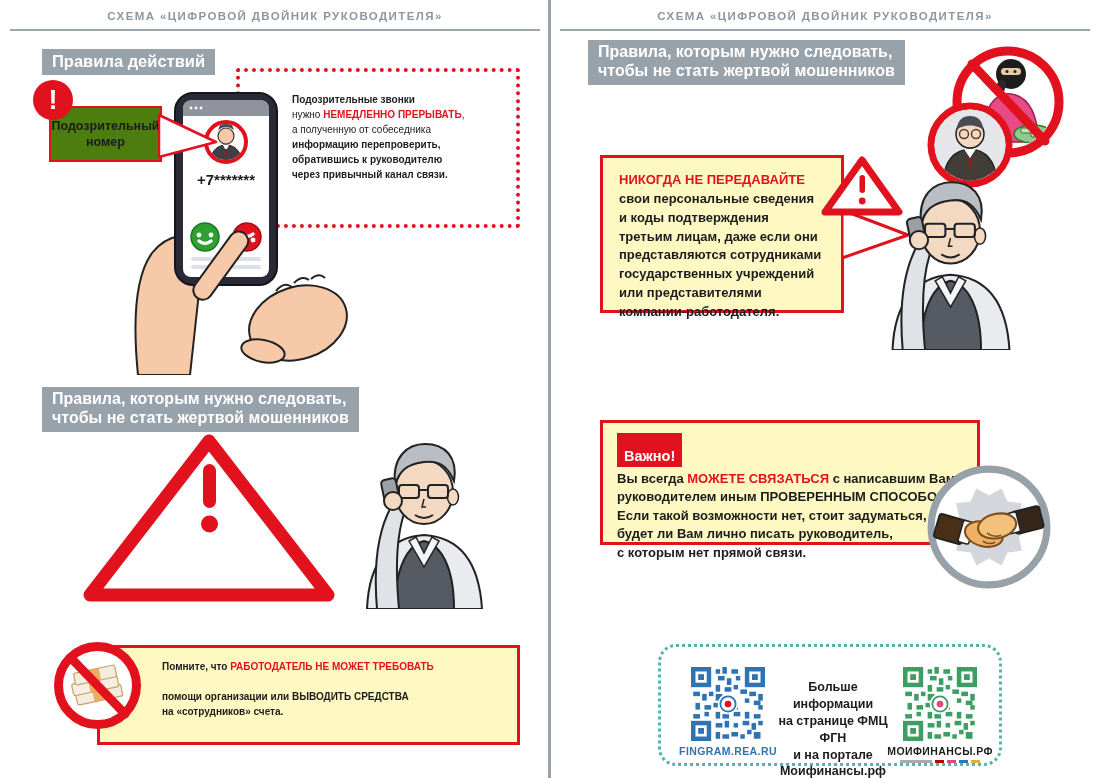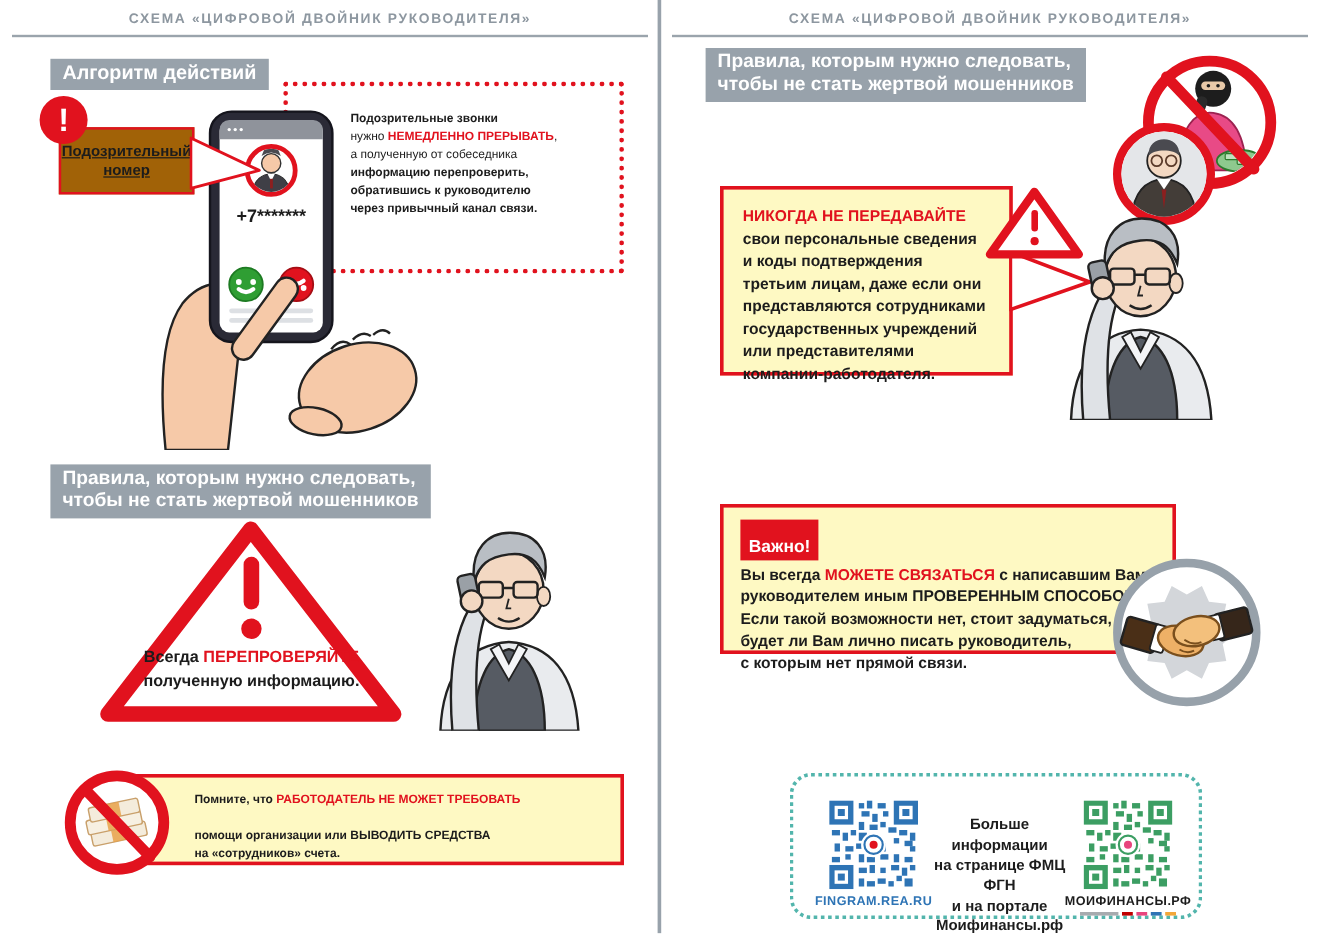--- a/index.html
+++ b/index.html
@@ -17,22 +17,22 @@
   .gray-title{display:inline-block;background:var(--gray-box);color:#fff;font-weight:700;
     padding:3px 10px 4px;white-space:pre-line;line-height:1.18;}
   .t16{font-size:16.5px;} .t15{font-size:16px;}
   .dotted-box{border:4px dotted var(--red);border-radius:3px;box-sizing:border-box;}
   .advice-text{font-size:10px;line-height:1.5;}
   .sg-b{font-weight:700;color:var(--ink);}
   .sg-n{font-weight:400;color:var(--ink);}
   .sg-rb{font-weight:700;color:var(--red);}
   .alert-circle{width:40px;height:40px;border-radius:50%;background:var(--red);color:#fff;
     display:flex;align-items:center;justify-content:center;font-weight:700;font-size:27px;line-height:1;}
-  .callout-box{background:#a16207;border:2.5px solid var(--red);display:flex;align-items:center;
-    justify-content:center;text-align:center;font-weight:700;font-size:12.5px;line-height:1.3;box-sizing:border-box;text-decoration:underline;}
+  .callout-box{background:#4d7c0f;border:2.5px solid var(--red);display:flex;align-items:center;
+    justify-content:center;text-align:center;font-weight:700;font-size:12.5px;line-height:1.3;box-sizing:border-box;}
   .red-box{background:#fef9c3;border:3px solid var(--red);box-sizing:border-box;}
   .tri-text{text-align:center;font-size:13.5px;line-height:1.45;}
   .badge{display:inline-block;background:var(--red);color:#fff;font-weight:700;font-size:14.5px;
     padding:15px 7px 3px;}
   .pre{white-space:pre-line;}
   .qr-panel{border:3px dotted var(--teal);border-radius:18px;box-sizing:border-box;background:#fff;}
   .qr-label{font-weight:700;font-size:10.5px;letter-spacing:.4px;text-align:center;}
   .qr-label.blue{color:var(--qr-blue);}
   .qr-info{font-weight:700;font-size:12.5px;line-height:1.35;text-align:center;}
   .stripes{display:flex;gap:3px;height:3px;margin-top:3px;justify-content:center;}
@@ -45,21 +45,21 @@
 <body>
 
 <div class="poster">
 
   <div class="abs col-header" style="left:10px;top:10px;">СХЕМА «ЦИФРОВОЙ ДВОЙНИК РУКОВОДИТЕЛЯ»</div>
   <div class="abs header-line" style="left:10px;top:29px;width:530px;"></div>
   <div class="abs col-header" style="left:560px;top:10px;">СХЕМА «ЦИФРОВОЙ ДВОЙНИК РУКОВОДИТЕЛЯ»</div>
   <div class="abs header-line" style="left:560px;top:29px;width:530px;"></div>
   <div class="abs divider"></div>
 
-  <div class="abs gray-title t16" style="left:42px;top:49px;">Алгоритм действий</div>
+  <div class="abs gray-title t16" style="left:42px;top:49px;">Правила действий</div>
 
   <div class="abs dotted-box" style="left:236px;top:68px;width:284px;height:160px;">
     <div class="abs advice-text" style="left:52px;top:20px;right:10px;"><span class="sg-b">Подозрительные звонки</span><br><span class="sg-n">нужно </span><span class="sg-rb">НЕМЕДЛЕННО ПРЕРЫВАТЬ</span><span class="sg-n">,</span><br><span class="sg-n">а полученную от собеседника</span><br><span class="sg-b">информацию перепроверить,</span><br><span class="sg-b">обратившись к руководителю</span><br><span class="sg-b">через привычный канал связи.</span></div>
   </div>
 
   <svg class="abs" style="left:130px;top:85px;z-index:3;" width="230" height="290" viewBox="0 0 230 290">
 
     <g>
       <path d="M8,290 C2,230 6,190 22,168 C38,148 62,146 74,160 C84,172 82,190 70,198 L60,290 Z" fill="var(--skin)" stroke="#222" stroke-width="2"></path>
       <ellipse cx="70" cy="145" rx="13" ry="26" transform="rotate(24 70 145)" fill="var(--skin)" stroke="#222" stroke-width="2"></ellipse>
@@ -124,42 +124,41 @@
   </svg>
 
   <div class="abs gray-title t15" style="left:42px;top:387px;">Правила, которым нужно следовать,
 чтобы не стать жертвой мошенников</div>
 
   <svg class="abs" style="left:82px;top:432px;" width="255" height="172" viewBox="0 0 255 172">
     <polygon points="127,9 246,163 8,163" fill="#fff" class="s-red" stroke-width="13" stroke-linejoin="round"></polygon>
     <rect x="121" y="32" width="13" height="44" rx="6.5" class="f-red"></rect>
     <circle cx="127.5" cy="92" r="8.5" class="f-red"></circle>
   </svg>
-  <div class="abs tri-text" style="left:92px;top:538px;width:235px;"><span class="sg-b">Всегда </span><span class="sg-rb">ПЕРЕПРОВЕРЯЙТЕ</span><br><span class="sg-b">полученную информацию.</span></div>
 
   <svg class="abs" style="left:337px;top:437px;" width="175" height="172" viewBox="0 0 175 172">
     <path d="M30,172 C32,122 55,100 87,98 C120,100 142,122 145,172 Z" fill="#e9ebee" stroke="#222" stroke-width="2"></path>
     <path d="M58,172 C58,130 71,108 87,104 C104,108 117,130 117,172 Z" fill="#565b63" stroke="#222" stroke-width="2"></path>
     <path d="M72,104 L87,130 L102,104 L95,100 L87,116 L79,100 Z" fill="#f4f5f7" stroke="#222" stroke-width="1.5"></path>
     <path d="M40,172 C36,125 42,92 54,70 C60,60 71,64 68,74 C60,96 58,130 62,172 Z" fill="#dfe2e6" stroke="#222" stroke-width="2"></path>
     <ellipse cx="87" cy="55" rx="29" ry="32" fill="#f3d8c2" stroke="#222" stroke-width="2"></ellipse>
     <path d="M58,48 C55,20 70,7 88,7 C108,7 121,20 117,44 C111,30 103,23 87,25 C70,27 62,34 58,48 Z" fill="#b9bec4" stroke="#222" stroke-width="2"></path>
     <ellipse cx="116" cy="60" rx="5.5" ry="8" fill="#f3d8c2" stroke="#222" stroke-width="1.5"></ellipse>
     <rect x="62" y="48" width="20" height="13" rx="3" fill="none" stroke="#222" stroke-width="2"></rect>
     <rect x="91" y="48" width="20" height="13" rx="3" fill="none" stroke="#222" stroke-width="2"></rect>
     <path d="M82,53 L91,53" stroke="#222" stroke-width="2"></path>
     <path d="M87,62 L85,70 L89,70" stroke="#222" stroke-width="1.5" fill="none"></path>
     <path d="M78,78 Q87,84 96,78" stroke="#222" stroke-width="2" fill="none"></path>
     <g>
       <rect x="46" y="42" width="15" height="27" rx="4" transform="rotate(-12 53 55)" fill="#9aa0a6" stroke="#222" stroke-width="2"></rect>
       <circle cx="56" cy="64" r="9" fill="#f3d8c2" stroke="#222" stroke-width="2"></circle>
     </g>
   </svg>
 
-  <div class="abs red-box" style="left:97px;top:645px;width:423px;height:76px;">
+  <div class="abs red-box" style="left:97px;top:645px;width:423px;height:100px;">
     <div class="abs advice-text" style="left:62px;top:11px;right:6px;"><span class="sg-b">Помните, что </span><span class="sg-rb">РАБОТОДАТЕЛЬ НЕ МОЖЕТ ТРЕБОВАТЬ</span><br><br><span class="sg-b">помощи организации или ВЫВОДИТЬ СРЕДСТВА</span><br><span class="sg-b">на «сотрудников» счета.</span></div>
   </div>
   <svg class="abs" style="left:49px;top:637px;" width="97" height="97" viewBox="0 0 97 97">
     <circle cx="48.5" cy="48.5" r="39" fill="#fff" class="s-red" stroke-width="9"></circle>
     <g transform="rotate(-12 48 52)">
       <rect x="26" y="52" width="46" height="12" rx="2" fill="#f4ecdc" stroke="#c9a06b" stroke-width="1.2"></rect>
       <rect x="43" y="52" width="11" height="12" fill="#e8a24a" opacity="0.85"></rect>
       <rect x="24" y="42" width="46" height="12" rx="2" fill="#f7f0e2" stroke="#c9a06b" stroke-width="1.2"></rect>
       <rect x="41" y="42" width="11" height="12" fill="#e8a24a" opacity="0.85"></rect>
       <rect x="28" y="32" width="42" height="12" rx="2" fill="#f4ecdc" stroke="#c9a06b" stroke-width="1.2"></rect>

